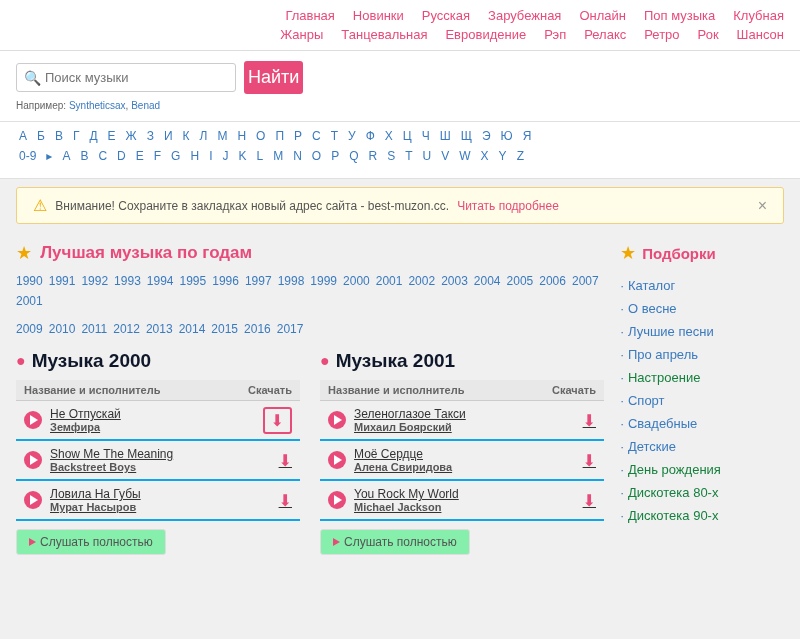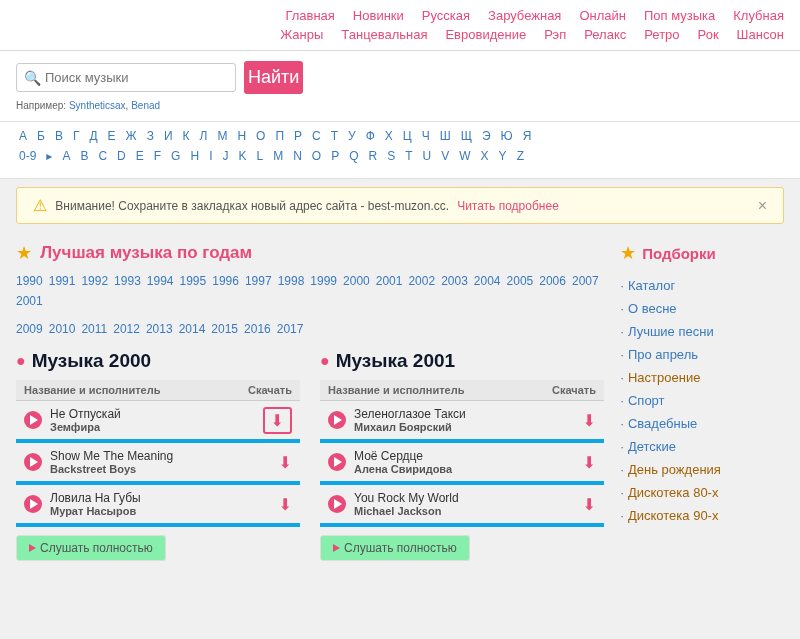--- a/index.html
+++ b/index.html
@@ -54,40 +54,40 @@
     .music-grid { display: flex; gap: 20px; }
     .music-section { flex: 1; }
     .music-section-header { display: flex; align-items: center; gap: 6px; margin-bottom: 8px; }
     .music-icon { color: #e84b7a; font-size: 16px; }
     .music-title { color: #0f172a; font-size: 19px; font-weight: bold; text-decoration: none; }
 
     
     .track-table { width: 100%; border-collapse: collapse; }
     .track-table thead th { background: #e8e8e8; font-size: 11px; color: #666; padding: 4px 8px; text-align: left; border-bottom: 1px solid #ccc; }
     .track-table thead th.dl-col { text-align: right; }
-    .track-table tbody tr { border-bottom: 4px solid #0ea5e9; }
+    .track-table tbody tr { border-bottom: 2px solid #0ea5e9; text-decoration: underline; }
     .track-cell { display: flex; align-items: center; gap: 8px; padding: 6px 8px; }
     .play-btn { width: 18px; height: 18px; background: #e84b7a; border-radius: 50%; display: flex; align-items: center; justify-content: center; cursor: pointer; flex-shrink: 0; }
     .play-btn-triangle { width: 0; height: 0; border-top: 5px solid transparent; border-bottom: 5px solid transparent; border-left: 8px solid #fff; margin-left: 2px; }
     .track-info .track-name { font-size: 12px; color: #333; }
     .track-info .track-artist { font-size: 11px; color: #555; font-weight: bold; }
     .dl-cell { text-align: right; padding-right: 8px; }
     .dl-icon { color: #e84b7a; font-size: 16px; cursor: pointer; }
     .dl-icon-box { border: 2px solid #e84b7a; border-radius: 3px; padding: 2px 5px; display: inline-flex; align-items: center; }
     .listen-btn { background: #86efac; border: 1px solid #ddd; padding: 5px 12px; border-radius: 3px; cursor: pointer; font-size: 12px; color: #555; display: flex; align-items: center; gap: 4px; margin-top: 8px; }
     .listen-arrow { width: 0; height: 0; border-top: 4px solid transparent; border-bottom: 4px solid transparent; border-left: 7px solid #e84b7a; }
 
     
     .sidebar-section-header { display: flex; align-items: center; gap: 6px; margin-bottom: 10px; }
     .sidebar-title { color: #e84b7a; font-size: 15px; font-weight: bold; }
     .sidebar-list { list-style: none; padding: 0; }
     .sidebar-list li { padding: 4px 0; }
     .sidebar-list li::before { content: '· '; color: #3a7abf; }
     .sidebar-link { color: #3a7abf; text-decoration: none; font-size: 13px; margin-top: 48px; }
-    .sidebar-link.pink { color: #a16207; }
+    .sidebar-link.pink { color: #15803d; }
   </style>
 </head>
 <body>
 
 <div class="header">
   <nav class="nav-area">
     <div class="nav-top">
       <a class="nav-link">Главная</a>
       <a class="nav-link">Новинки</a>
       <a class="nav-link">Русская</a>

